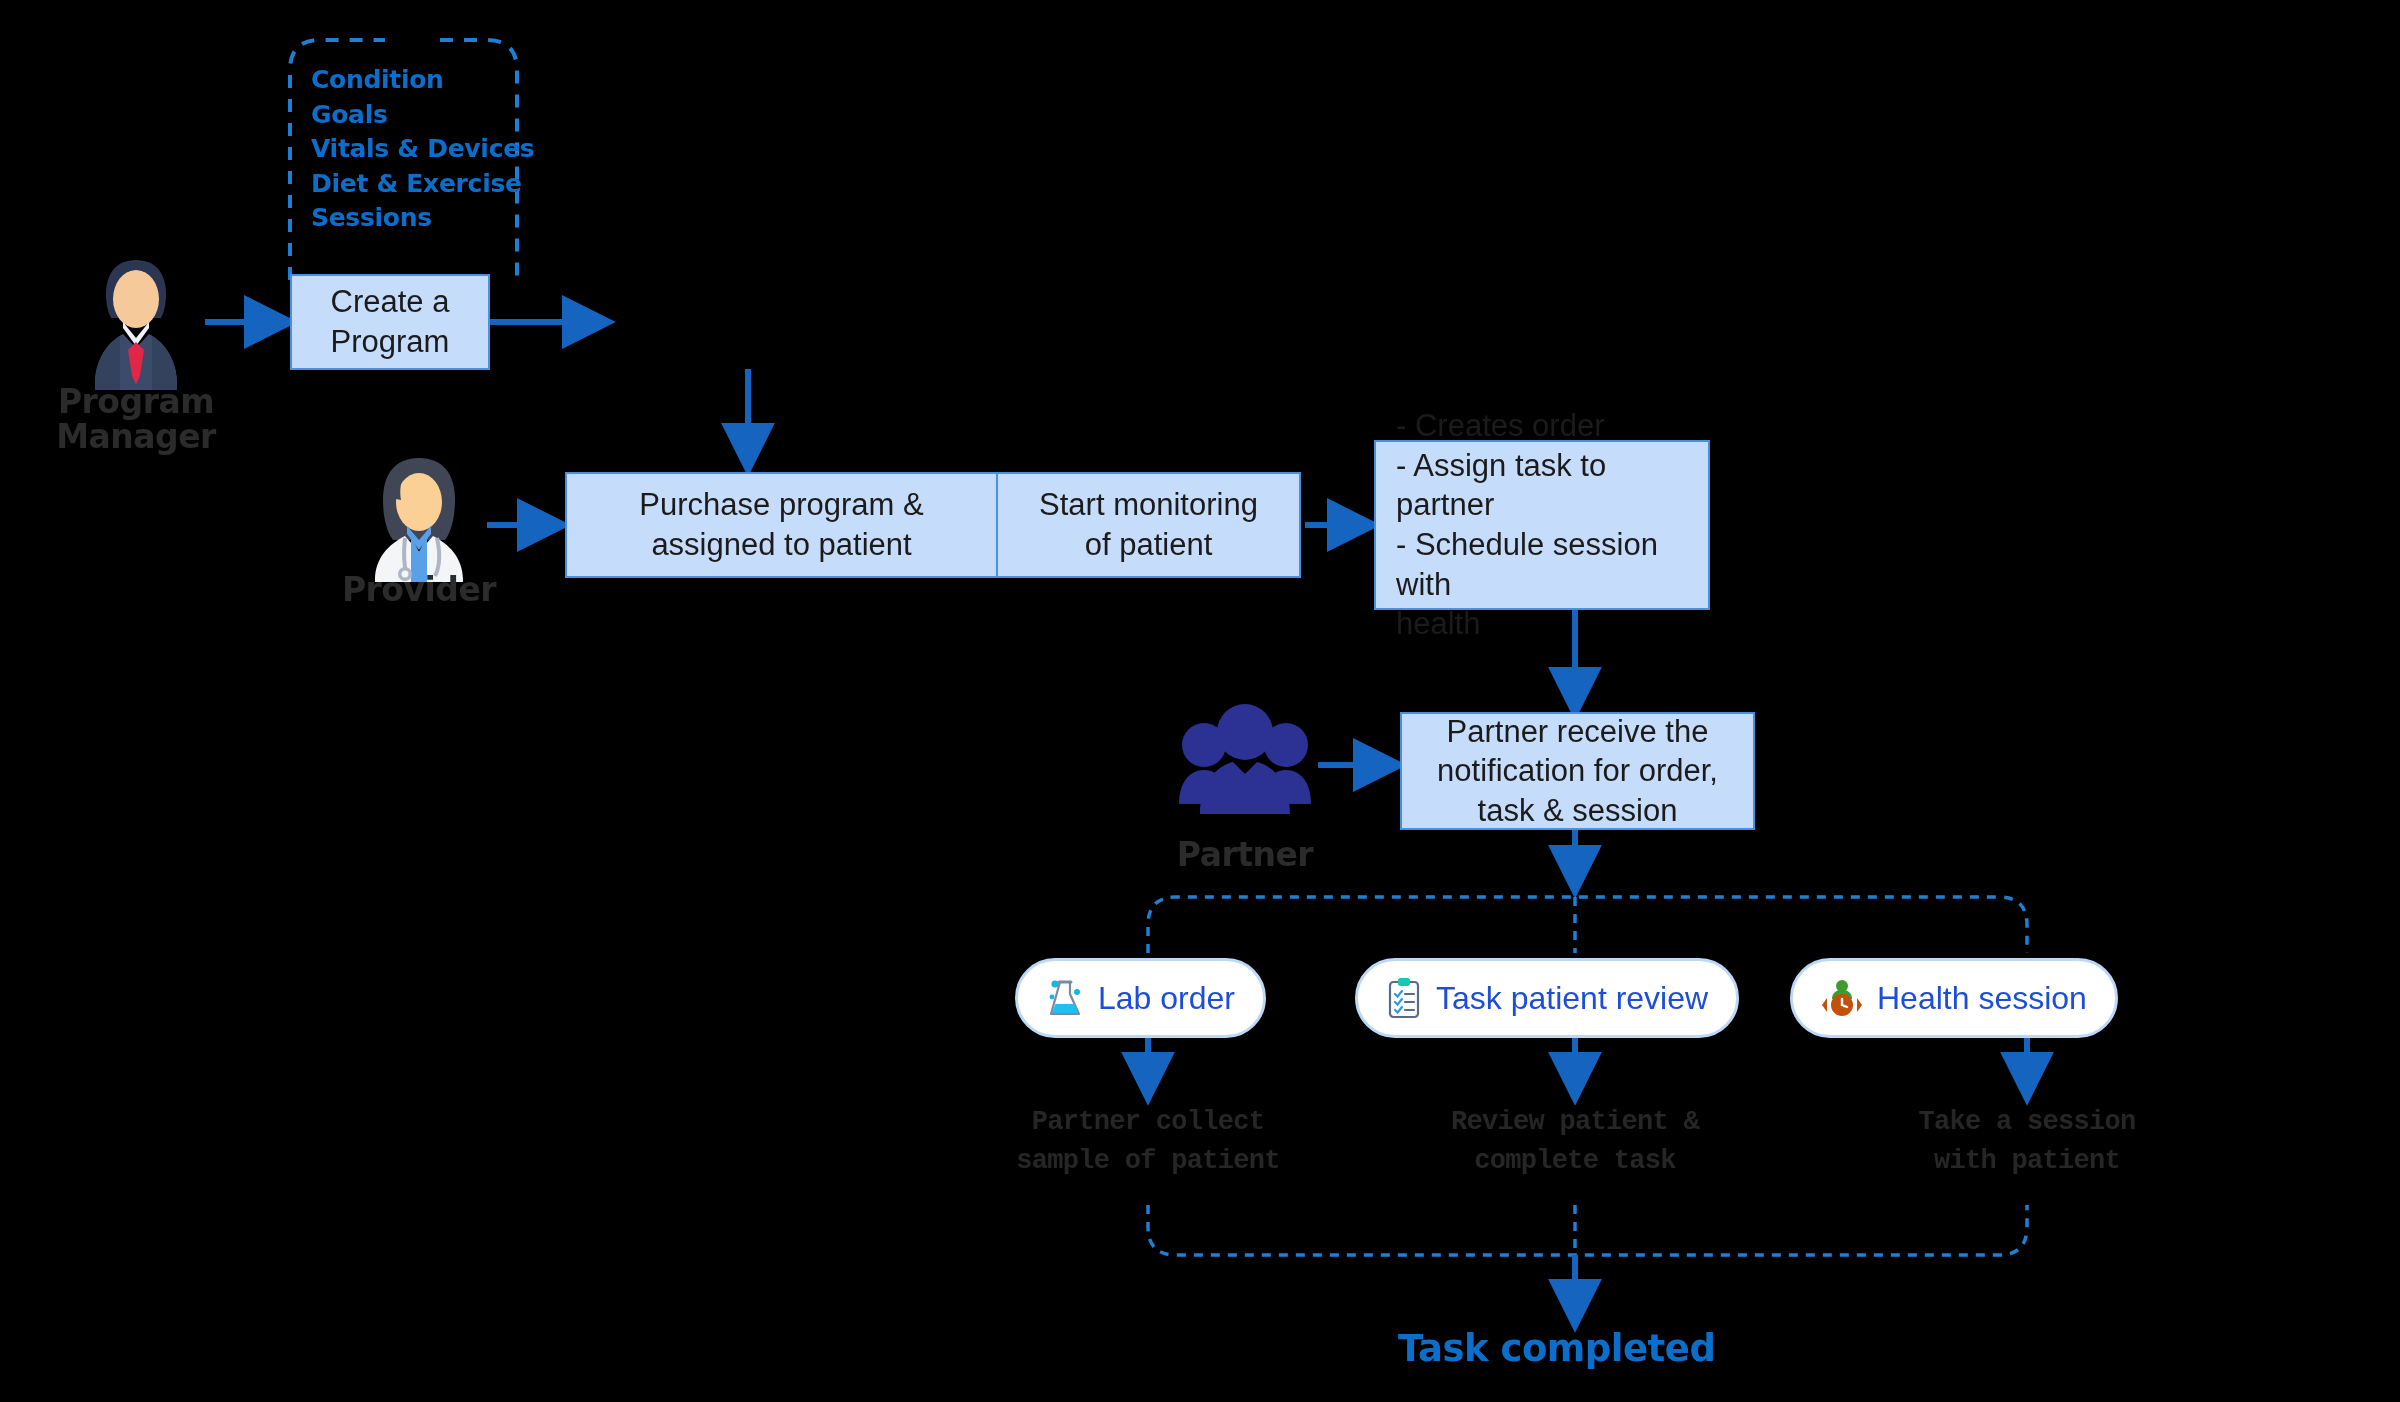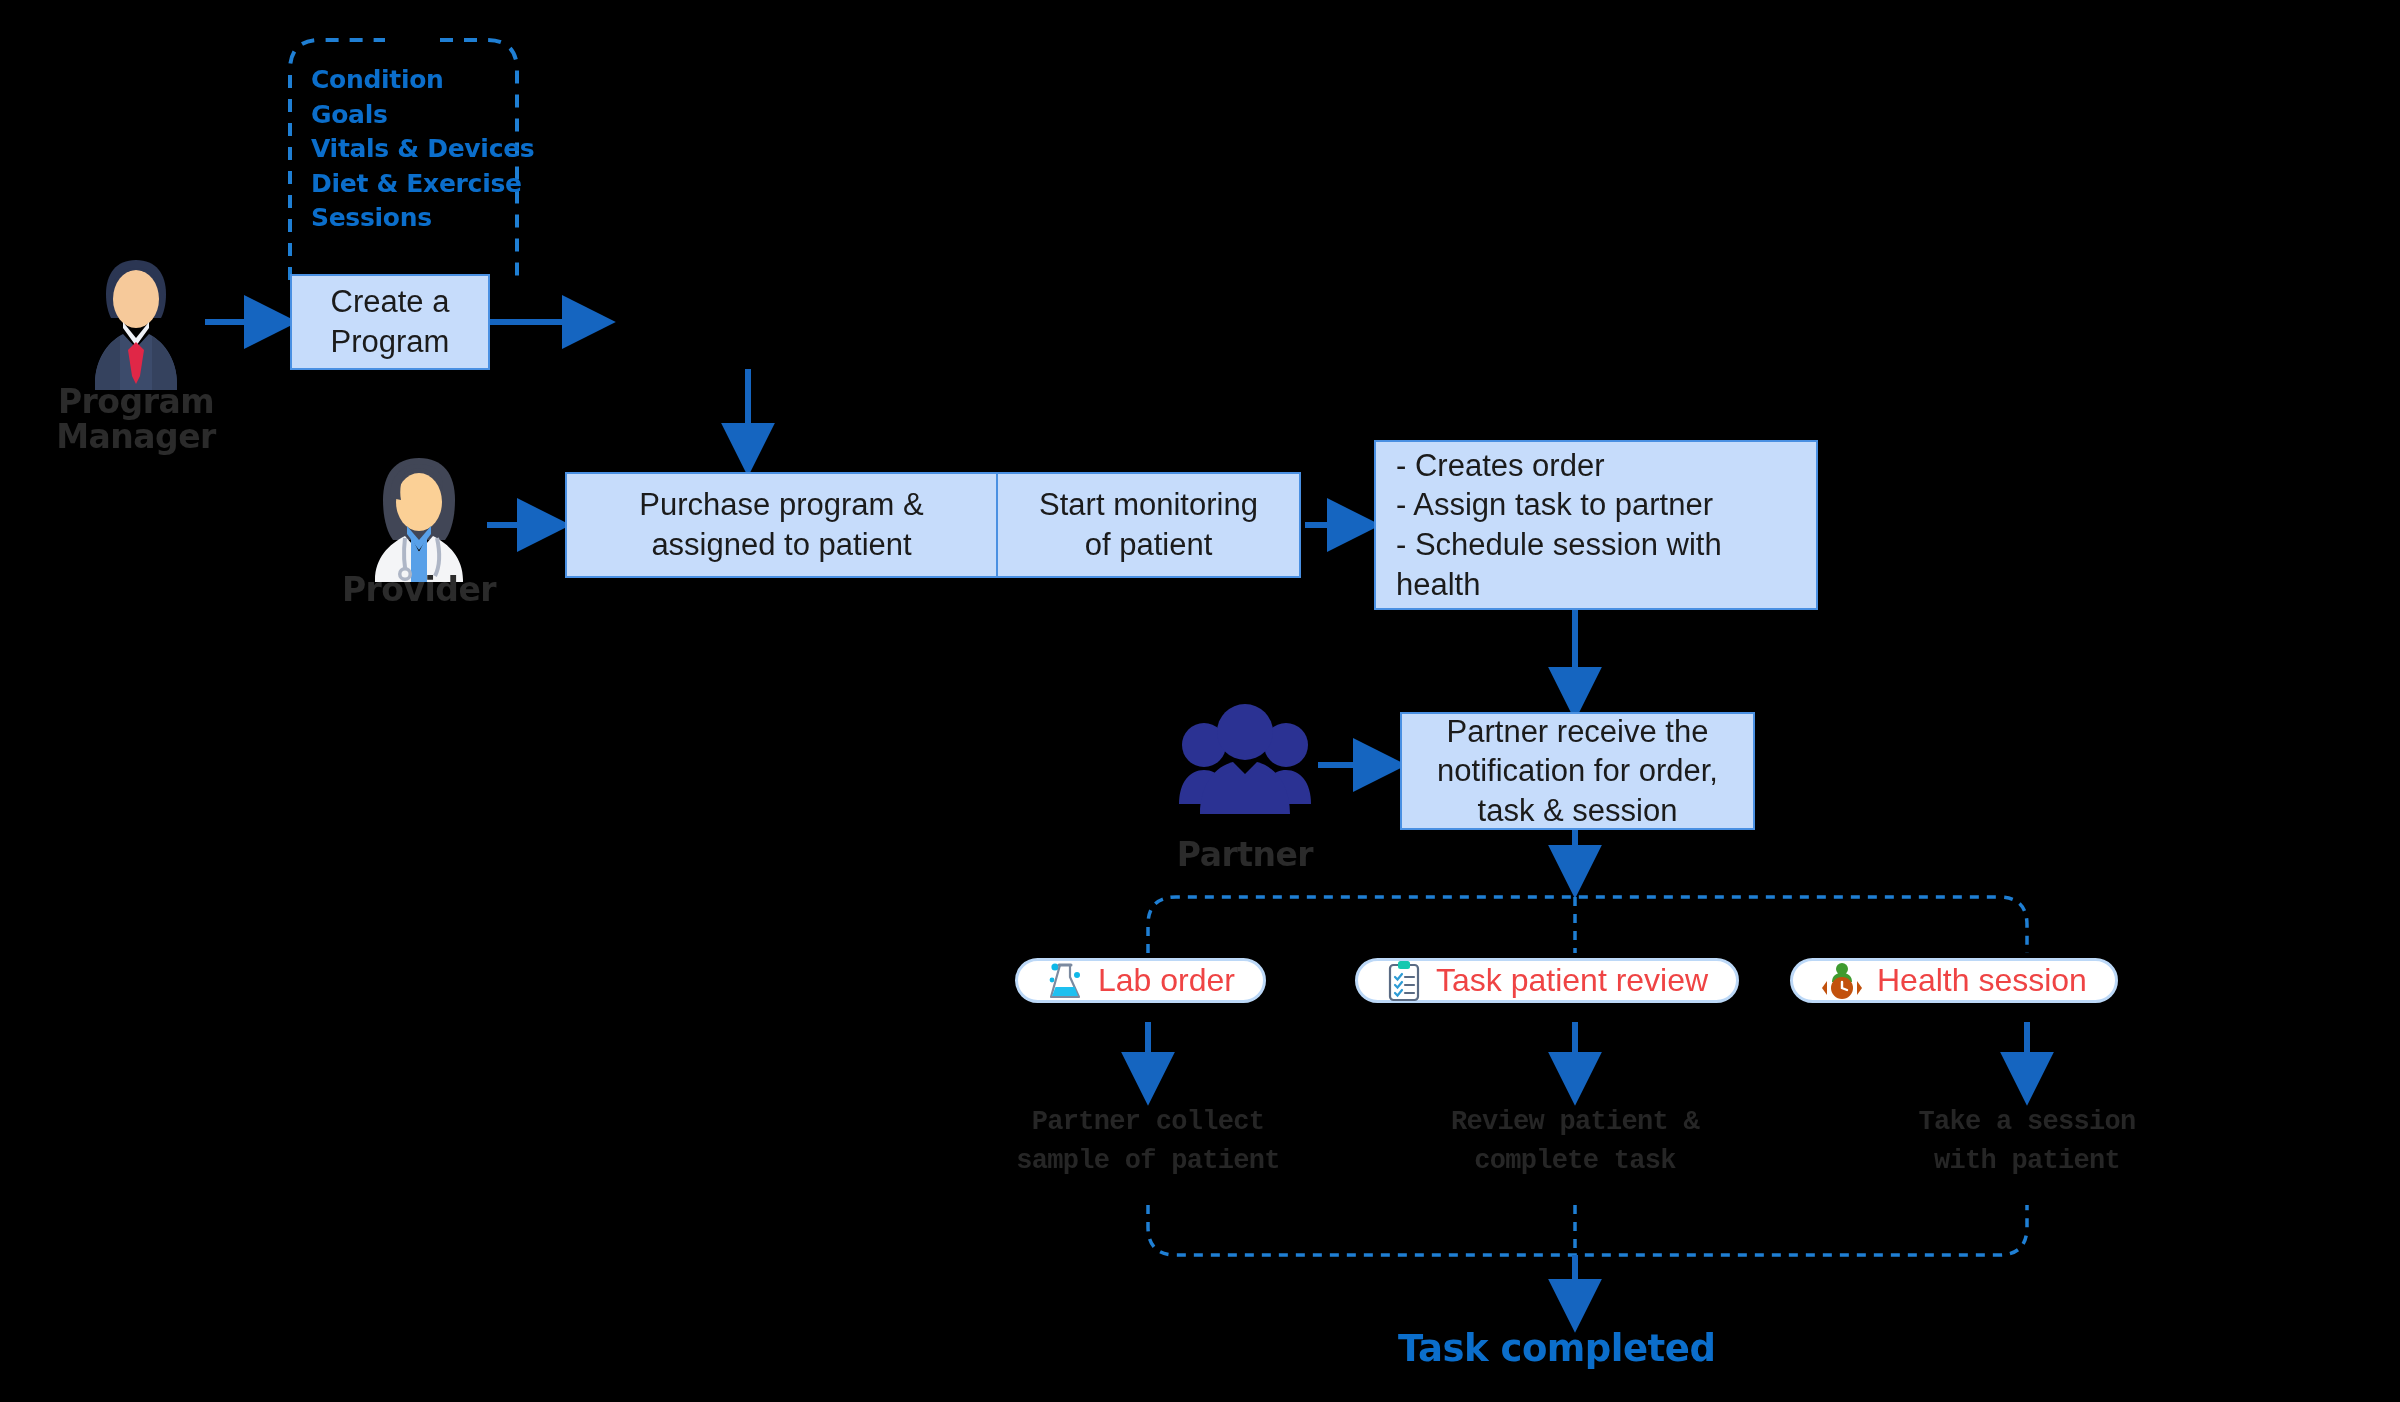--- a/index.html
+++ b/index.html
@@ -57,22 +57,22 @@
   
   .pill{
     position:absolute;
     background:#ffffff;
     border:3px solid #bcd8f7;
     border-radius:60px;
     display:flex;align-items:center;
     gap:14px;
     padding:0 28px;
     box-sizing:border-box;
-    height:45px;
-    color:#ef4444;
+    height:80px;
+    color:#1d4ed8;
     font-family:"Liberation Sans", sans-serif;
     font-size:32px;
     white-space:nowrap;
   }
   .pill .glyph{display:flex;align-items:center;}
 
   
   .outcome{
     position:absolute;
     color:#262626;
@@ -212,21 +212,21 @@
   <div class="pbox" style="left:565px;top:472px;width:433px;height:106px;">
     <span class="inner">Purchase program &amp;
 assigned to patient</span>
   </div>
 
   <div class="pbox" style="left:996px;top:472px;width:305px;height:106px;">
     <span class="inner">Start monitoring
 of patient</span>
   </div>
 
-  <div class="pbox left" style="left:1374px;top:440px;width:444px;height:170px;">
+  <div class="pbox left" style="left:1374px;top:440px;width:336px;height:170px;">
     <span class="inner">- Creates order
 - Assign task to partner
 - Schedule session with
    health</span>
   </div>
 
   <div class="pbox" style="left:1400px;top:712px;width:355px;height:118px;">
     <span class="inner">Partner receive the
 notification for order,
 task &amp; session</span>

